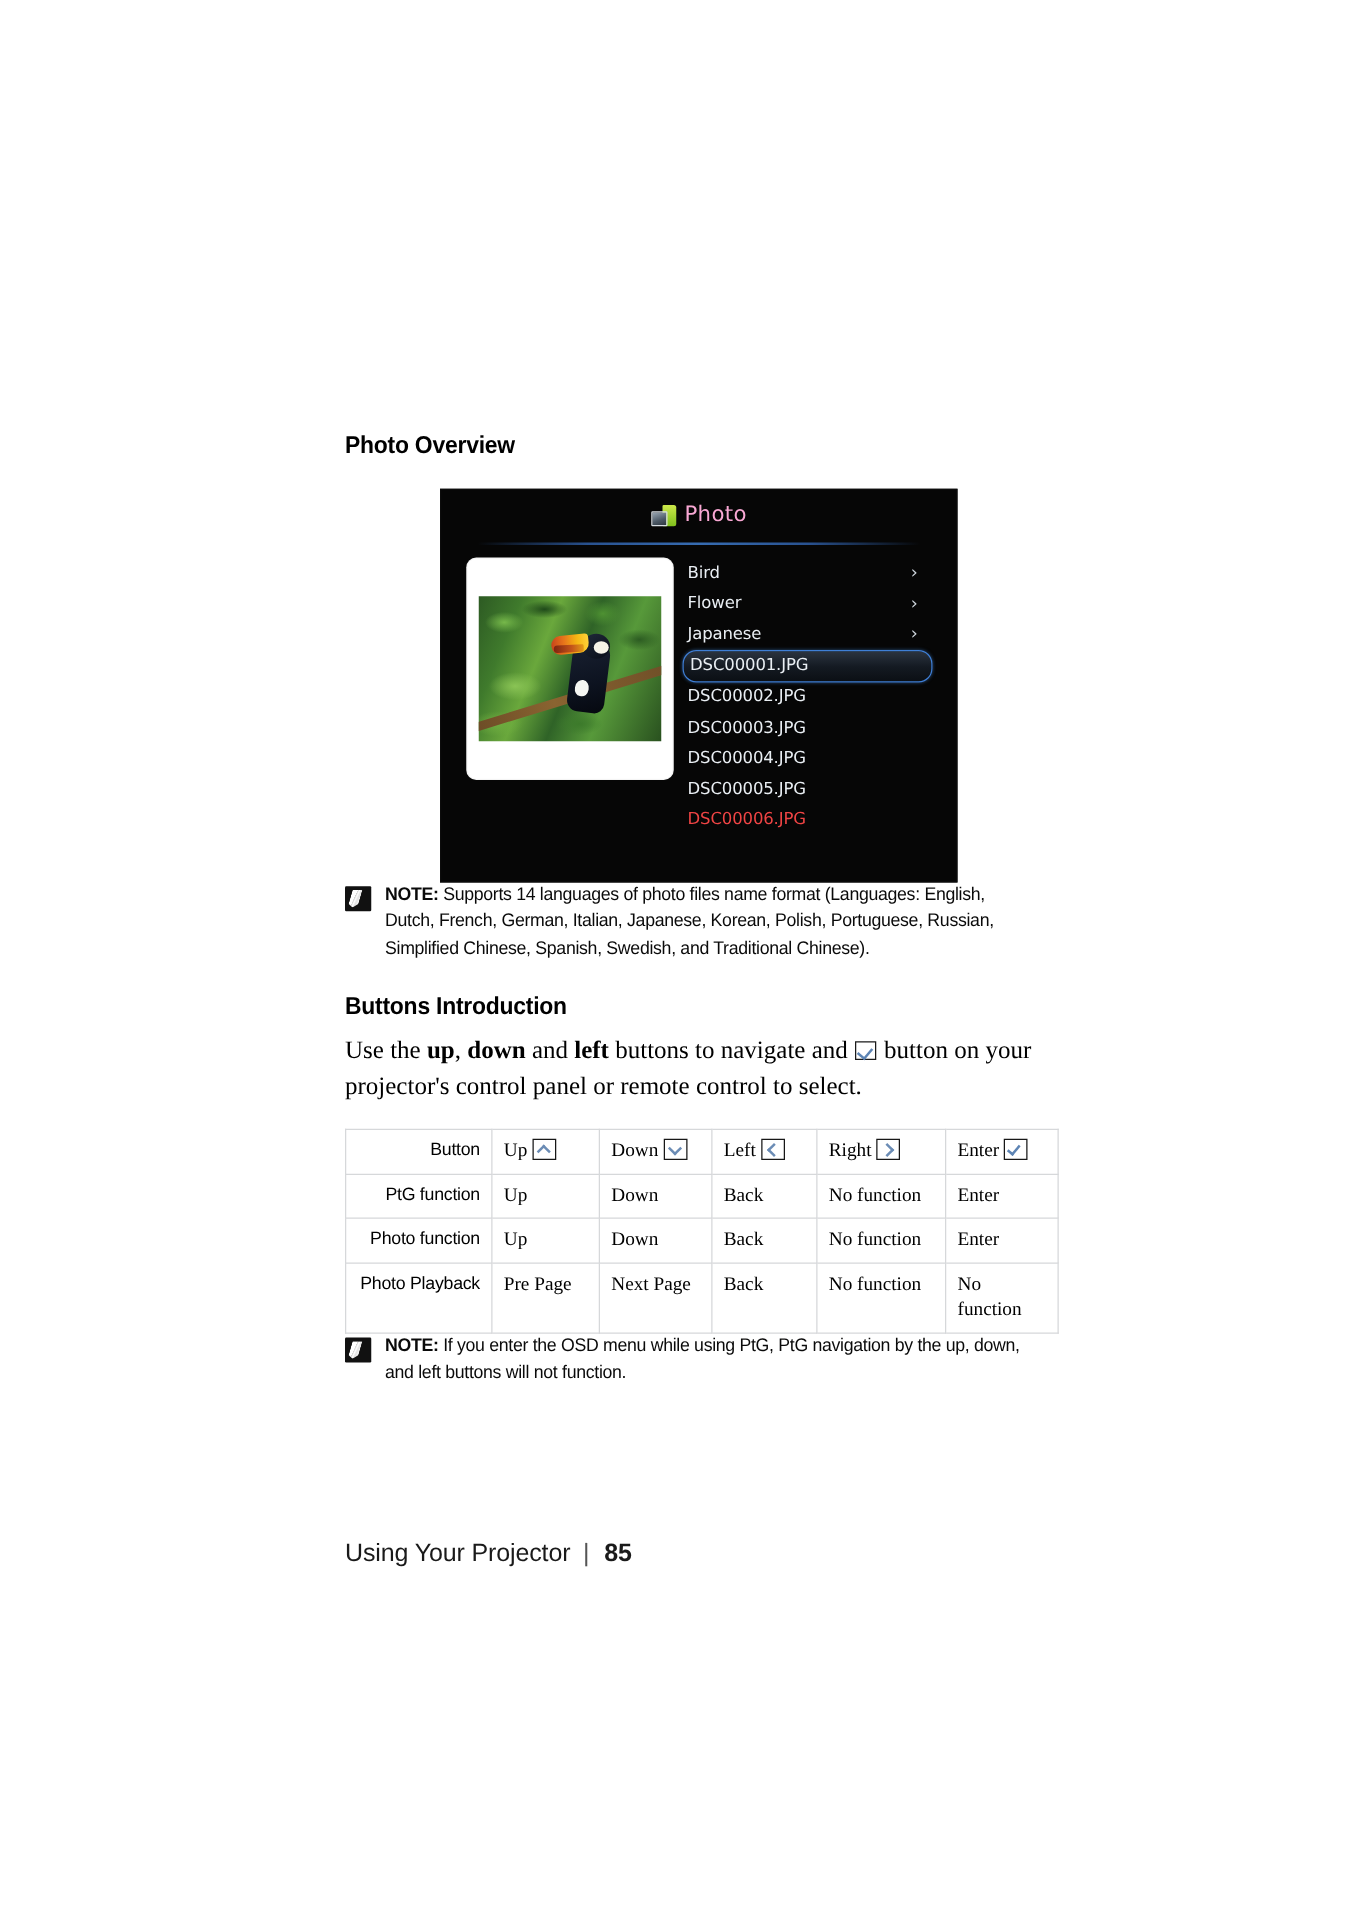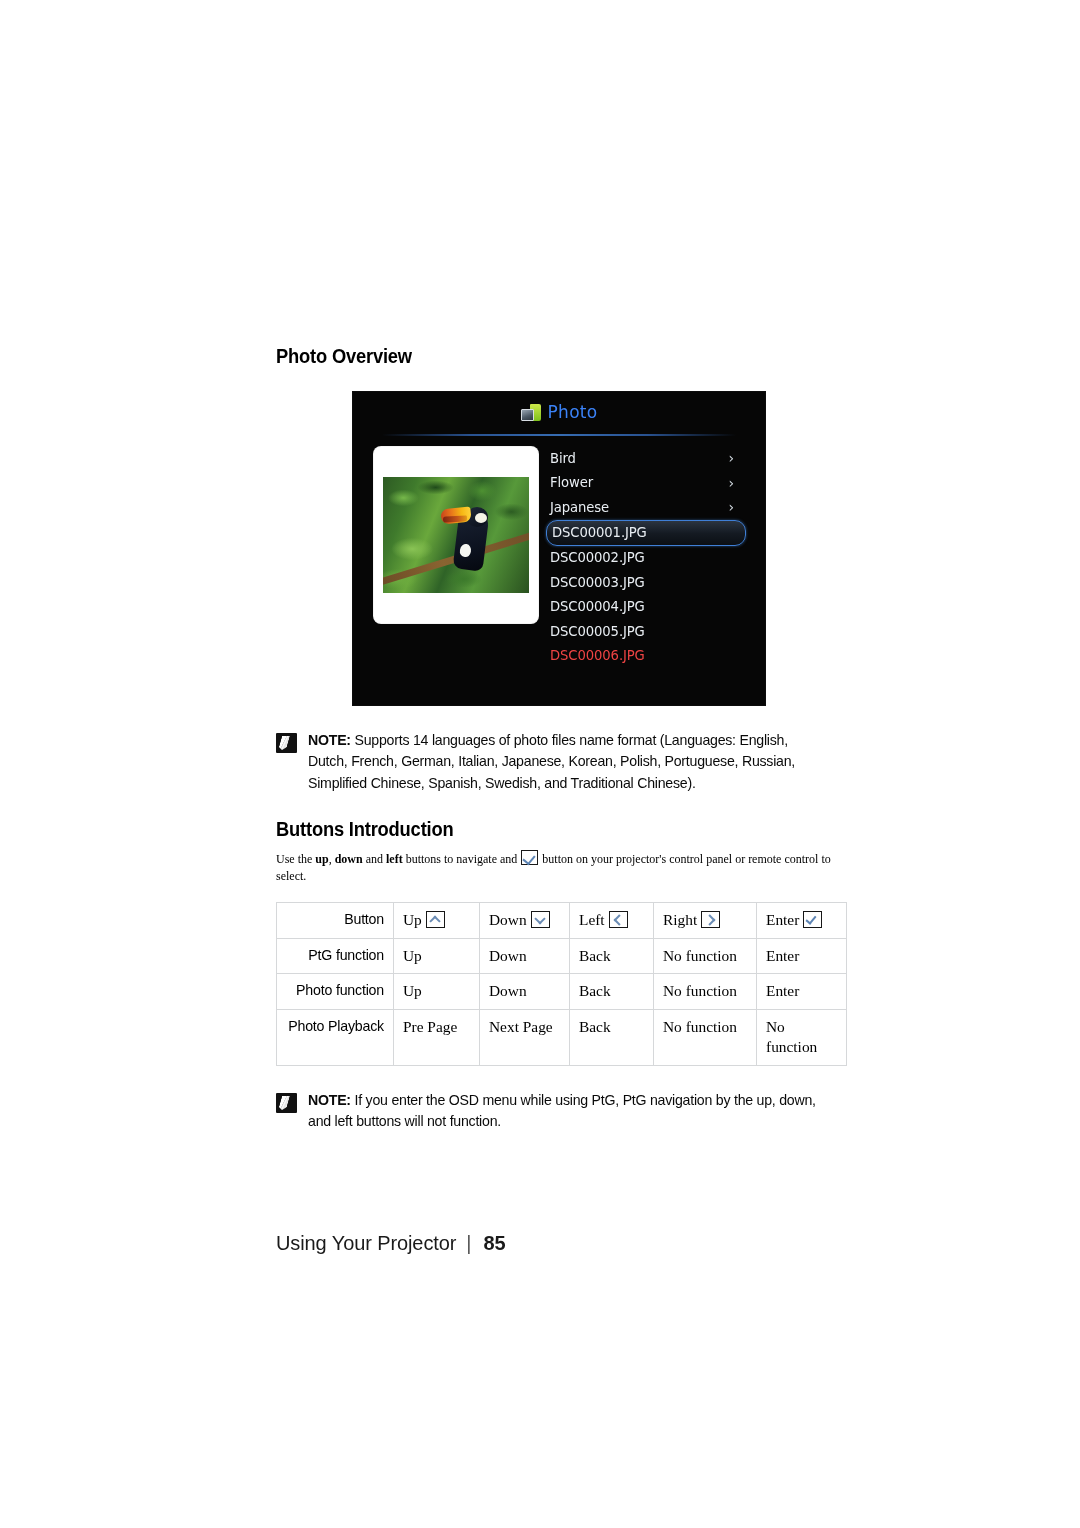--- a/index.html
+++ b/index.html
@@ -46,21 +46,21 @@
     background: #060606;
     position: relative;
     overflow: hidden;
     border: 1px solid #0c0c0c;
   }
   .osd-title {
     position: absolute;
     left: 0; top: 10px;
     width: 100%;
     text-align: center;
-    color: #3b82f6;
+    color: #f9a8d4;
     font-size: 17px;
     letter-spacing: 0.3px;
     display: flex;
     align-items: center;
     justify-content: center;
     gap: 7px;
     font-family: "DejaVu Sans", sans-serif;
   }
   .osd-title .folder-icon {
     position: relative;
@@ -196,21 +196,21 @@
     border-radius: 11px;
     box-shadow: 0 0 3px rgba(70,140,225,.55);
     height: 26px;
     padding-left: 5px;
   }
   .osd-item.dim { color: #ef4444; }
 
   
   .note {
     display: flex;
-    margin-top: 24px;
+    margin-top: 0;
     gap: 11px;
   }
   .note-icon {
     flex: none;
     width: 21px; height: 20px;
     background: #111;
     position: relative;
     margin-top: 3px;
     border-radius: 1px;
   }
@@ -229,21 +229,21 @@
     color: #0a0a0a;
     letter-spacing: -0.25px;
     transform: scaleX(0.97);
     transform-origin: left top;
   }
   .note-text b { font-weight: bold; }
 
   
   .intro-para {
     font-family: "Liberation Serif", serif;
-    font-size: 12px;
+    font-size: 20px;
     line-height: 1.42;
     margin-top: 9px;
     color: #000;
   }
   .intro-para b { font-weight: bold; }
   .inline-enter {
     display: inline-block;
     width: 17px; height: 15px;
     border: 1px solid #1a1a1a;
     position: relative;

